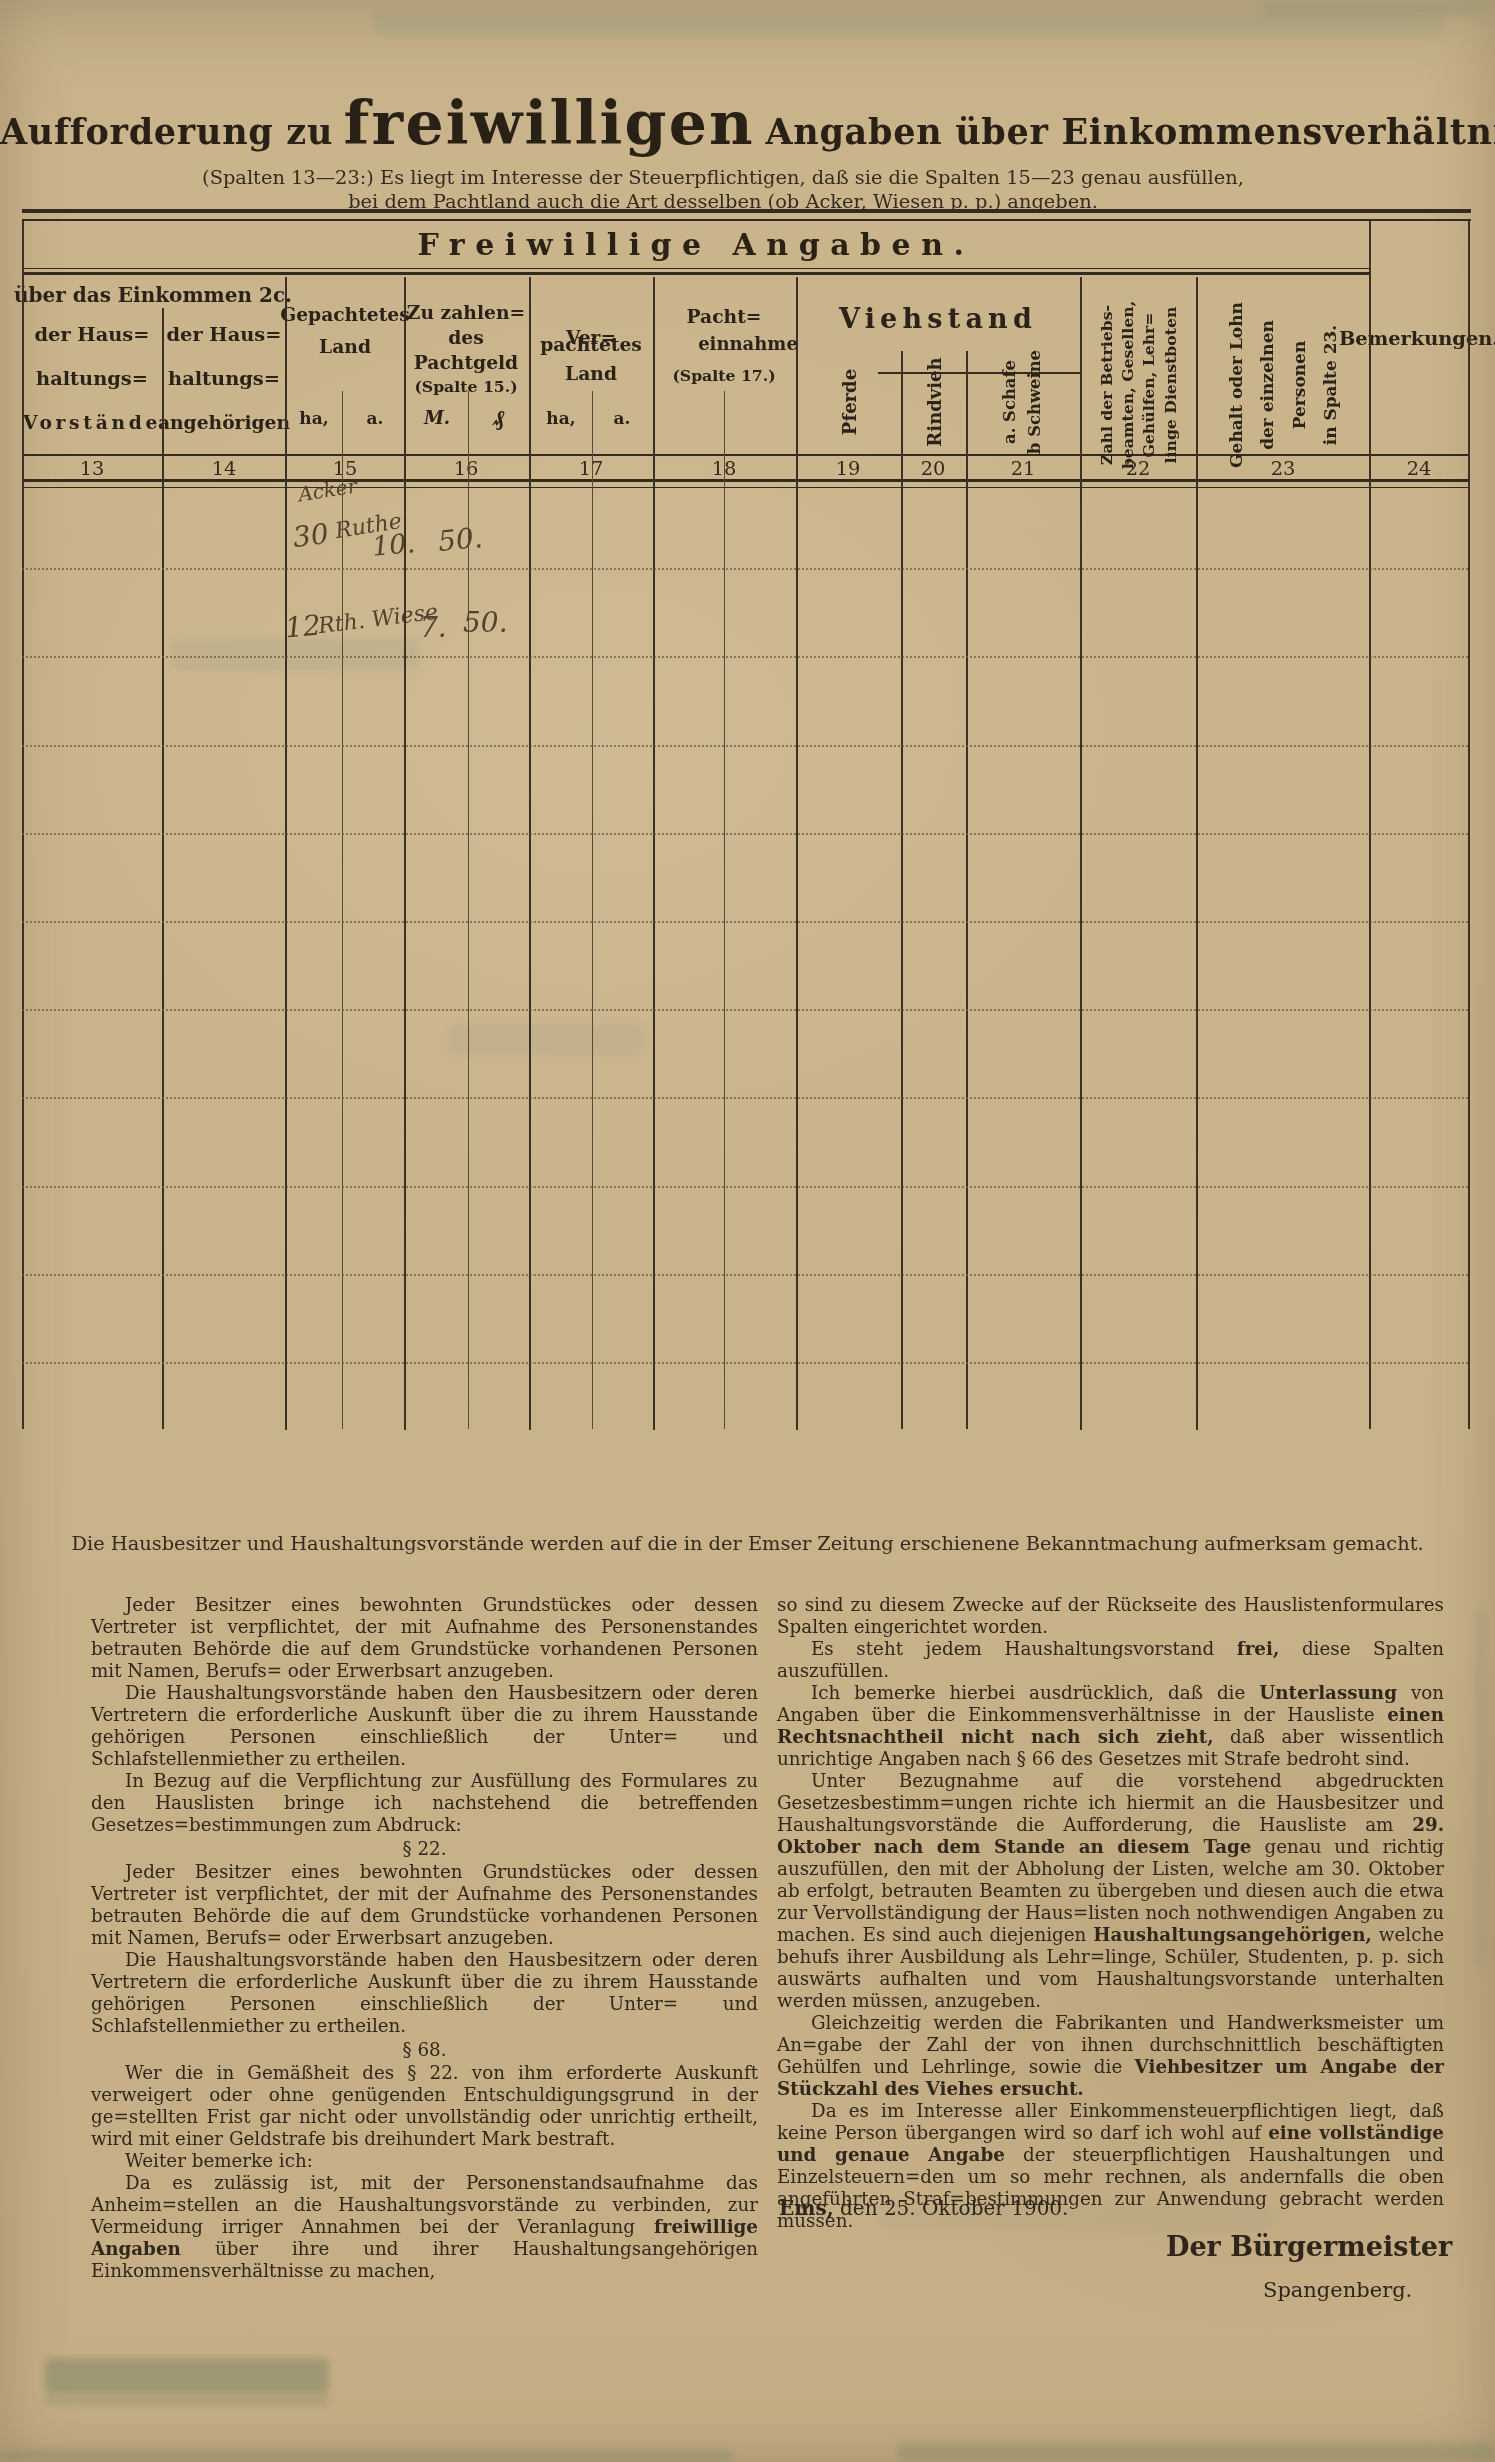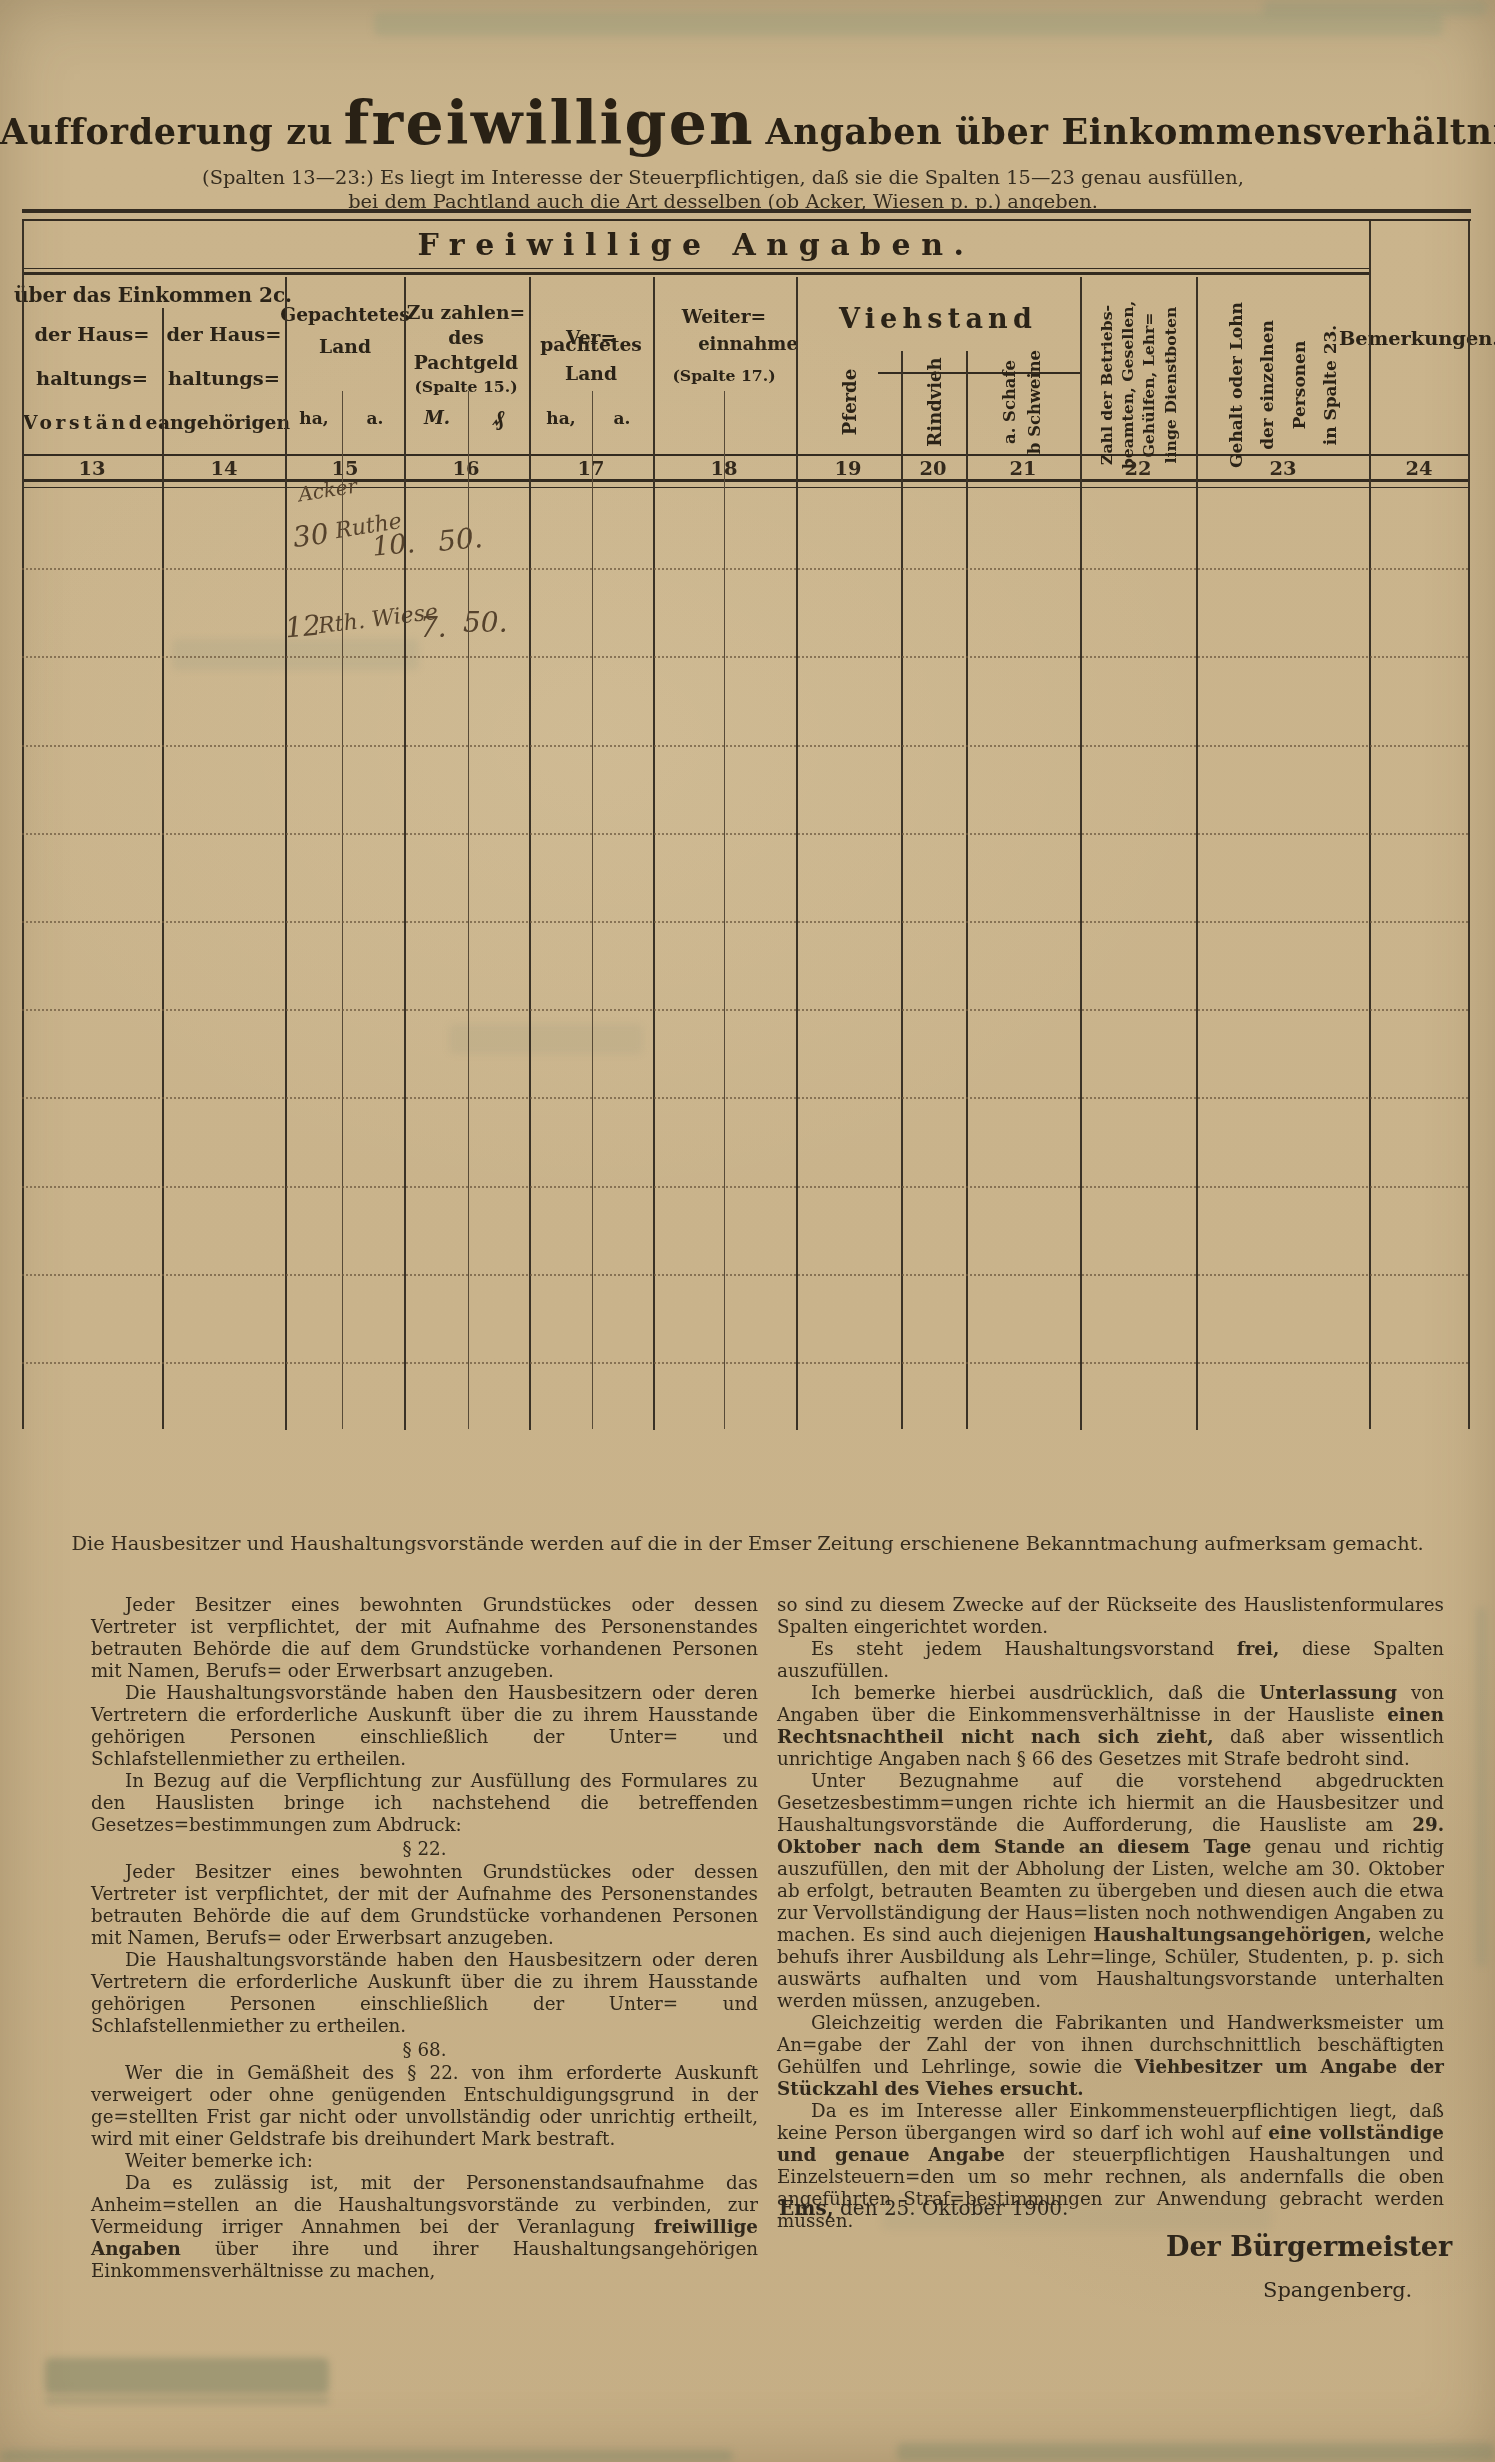--- a/index.html
+++ b/index.html
@@ -35,21 +35,21 @@
       text-align:justify;color:#31281b;}
   .colwrap p{margin:0;text-indent:34px;}
   .colwrap p.center{text-align:center;text-indent:0;margin:1.5px 0;}
   .colwrap p.noindent{text-indent:0;}
   #date-line{position:absolute;font-size:20px;}
   #sig-title{position:absolute;font-size:27px;font-weight:bold;}
   #sig-name{position:absolute;font-size:21px;}
   #notice-heading{position:absolute;width:1495px;text-align:center;top:1486px;
       font-size:30px;font-weight:bold;letter-spacing:1.5px;color:#272014;}
   #notice-intro{position:absolute;width:1495px;text-align:center;top:1532px;font-size:19.4px;color:#342b1e;}
-  .num{position:absolute;font-size:19.4px;font-weight:bold;color:#33291c;transform:translateX(-50%);}
+  .num{position:absolute;font-size:19.4px;font-weight:normal;color:#33291c;transform:translateX(-50%);}
 </style>
 </head>
 <body>
 
 <div id="page">
 
   <div class="smudge" style="left:374px;top:12px;width:1069px;height:24px;background:rgba(138,150,120,.28);"></div>
   <div class="smudge" style="left:1263px;top:0;width:224px;height:16.4px;background:rgba(138,150,120,.30);"></div>
   <div class="smudge" style="left:45px;top:2358px;width:284px;height:36px;background:rgba(100,115,88,.38);"></div>
   <div class="smudge" style="left:45px;top:2398px;width:284px;height:6px;background:rgba(100,115,88,.30);"></div>
@@ -93,21 +93,21 @@
   <div class="hdr ctr" style="left:466px;top:377px;font-size:15.7px;">(Spalte 15.)</div>
   <div class="hdr ctr" style="left:437px;top:407px;font-size:18px;font-style:italic;">M.</div>
   <div class="hdr ctr" style="left:499px;top:404px;font-size:22px;font-style:italic;">₰</div>
 
   <div class="hdr ctr" style="left:591px;top:305px;font-size:18.7px;margin-top:21px;">Ver=</div>
   <div class="hdr ctr" style="left:591px;top:333px;font-size:18.7px;">pachtetes</div>
   <div class="hdr ctr" style="left:591px;top:362px;font-size:18.7px;">Land</div>
   <div class="hdr ctr" style="left:561px;top:408px;font-size:17px;">ha,</div>
   <div class="hdr ctr" style="left:622px;top:408px;font-size:17px;">a.</div>
 
-  <div class="hdr ctr" style="left:724px;top:305px;font-size:18.7px;">Weiter=</div>
+  <div class="hdr ctr" style="left:724px;top:305px;font-size:18.7px;">Pacht=</div>
   <div class="hdr ctr" style="left:748px;top:333px;font-size:18px;">einnahme</div>
   <div class="hdr ctr" style="left:724px;top:366px;font-size:15.7px;">(Spalte 17.)</div>
 
   <div class="hdr ctr" style="left:938px;top:303px;font-size:27px;letter-spacing:5.2px;">Viehstand</div>
   <div class="rot" style="left:849px;top:402px;font-size:18px;">Pferde</div>
   <div class="rot" style="left:934px;top:402px;font-size:18px;">Rindvieh</div>
   <div class="rot" style="left:1023px;top:402px;font-size:16.4px;line-height:1.5;">
     <div>a. Schafe</div>
     <div>b Schweine</div>
   </div>

